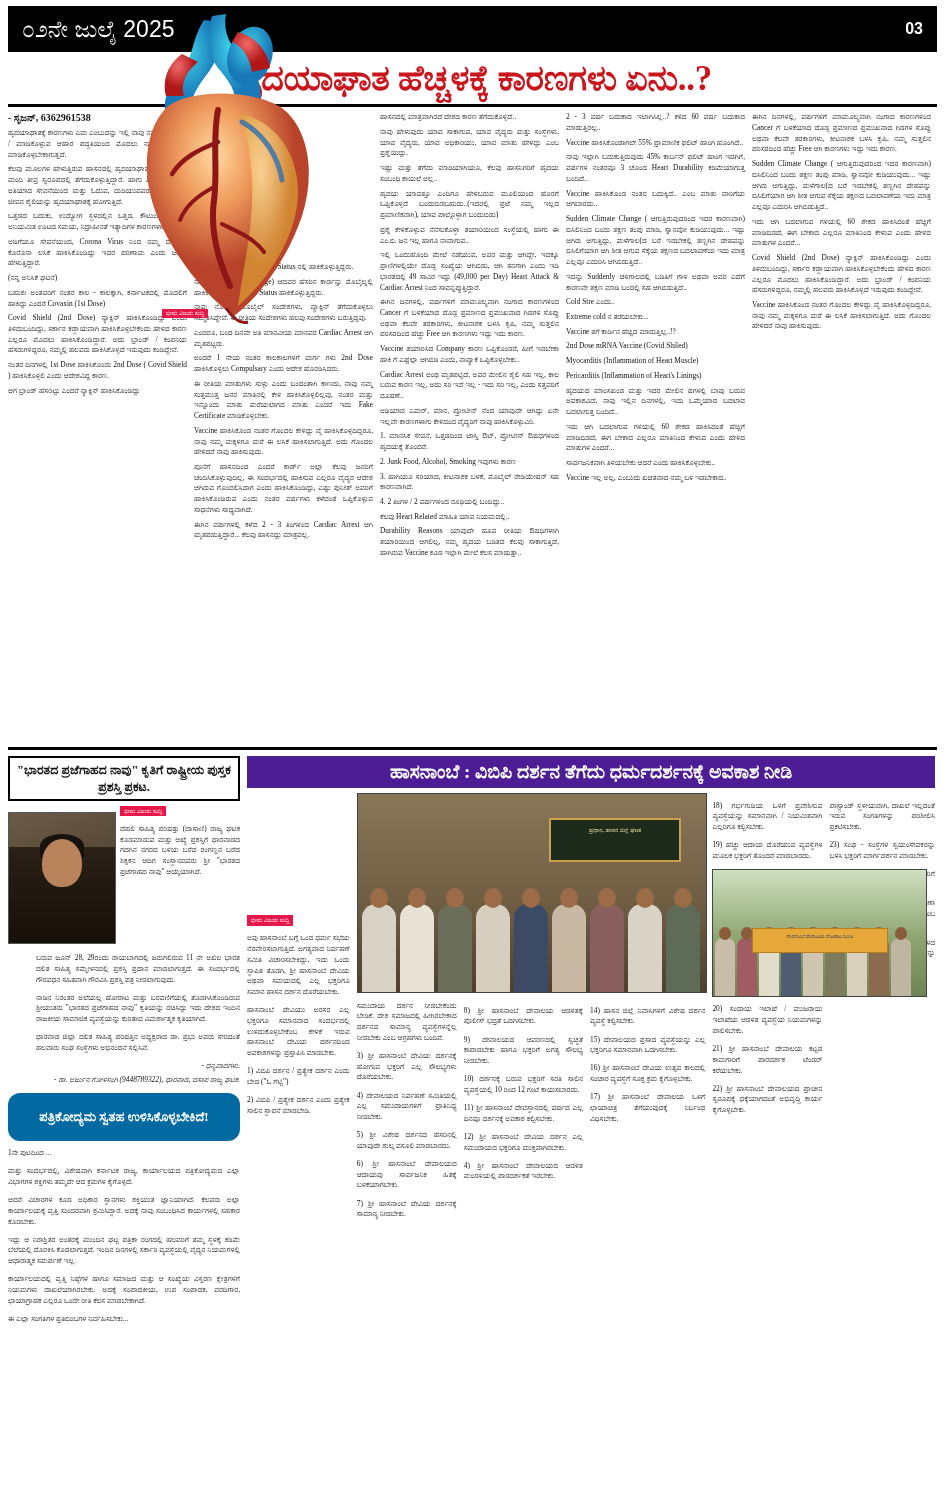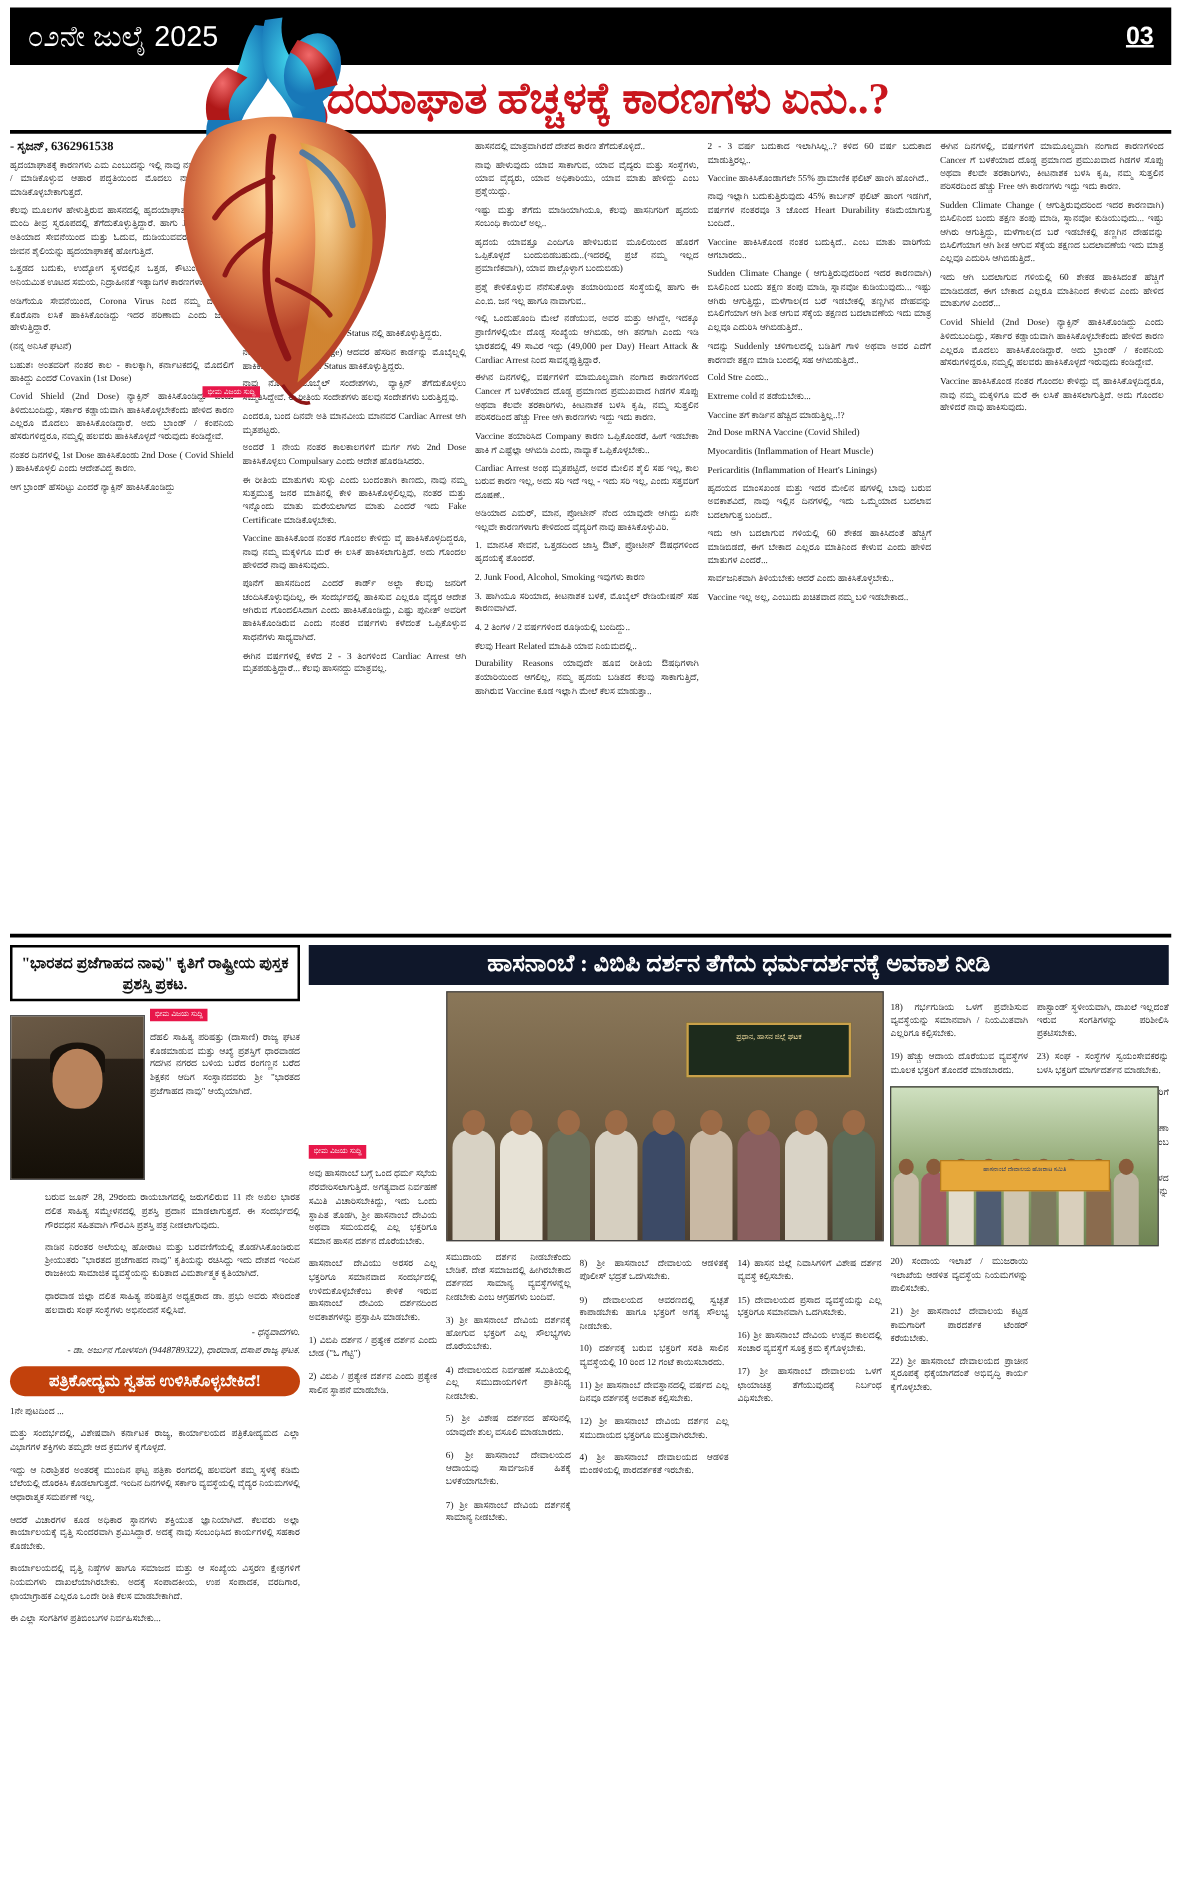--- a/index.html
+++ b/index.html
@@ -23,21 +23,21 @@
   .masthead .logo { font-size:30px; font-weight:bold; letter-spacing:1px; display:flex; align-items:center; gap:6px; }
   .masthead .logo .wheel {
     width:22px; height:22px; border:2px solid #fff; border-radius:50%;
     position:relative; display:inline-block;
   }
   .masthead .logo .wheel:before, .masthead .logo .wheel:after {
     content:""; position:absolute; background:#fff;
   }
   .masthead .logo .wheel:before { left:50%; top:0; width:2px; height:100%; margin-left:-1px; }
   .masthead .logo .wheel:after { top:50%; left:0; height:2px; width:100%; margin-top:-1px; }
-  .masthead .pageno { font-size:20px; font-weight:bold; font-family:"Liberation Sans", sans-serif;text-decoration:underline; }
+  .masthead .pageno { font-size:16px; font-weight:bold; font-family:"Liberation Sans", sans-serif; }
 
   
   .headline {
     text-align:center; font-size:35px; font-weight:bold; color:#c9161d;
     padding:7px 0 5px; line-height:1.15; letter-spacing:-0.3px;
   }
   .rule-thick { border-top:3px solid #000; }
 
   
   .main-article { display:flex; gap:7px; padding-top:5px; height:640px; }
@@ -76,27 +76,27 @@
   .photo-person { position:absolute; left:0; right:0; bottom:0; height:74%;
     background:linear-gradient(180deg,#2a2118,#151008); }
   .photo-face { position:absolute; left:50%; margin-left:-20px; top:20%;
     width:40px; height:48px; border-radius:50% 50% 45% 45%; background:#b9835c; }
   .photo-hair { position:absolute; left:50%; margin-left:-22px; top:16%;
     width:44px; height:24px; border-radius:50% 50% 0 0; background:#18120c; }
   .book-text { font-size:7.4px; line-height:1.45; text-align:justify;padding-left:28px; }
   .sign { text-align:right; font-size:7.4px; font-style:italic; margin-top:3px; }
 
   .press-head {
-    background:#c2410c; color:#fff; font-size:13px; font-weight:bold;
-    text-align:center; padding:4px 2px; margin-top:7px;border-radius:12px;
+    background:#0369a1; color:#fff; font-size:13px; font-weight:bold;
+    text-align:center; padding:16px 2px; margin-top:7px;border-radius:12px;
   }
   .press-text { font-size:7.4px; line-height:1.45; text-align:justify; margin-top:4px; }
 
   .hasan-head {
-    background:#0f172a; color:#fff; font-size:19px; font-weight:bold;
+    background:#4c1d95; color:#fff; font-size:19px; font-weight:bold;
     text-align:center; padding:5px 4px;
   }
   .hasan-body { display:flex; gap:7px; margin-top:5px; }
   .hcol { width:auto; font-size:7.4px; line-height:1.45; text-align:justify; }
   .hcol.c1 { width:105px; }
   .hcol.c2 { width:100px; }
   .hcol.c3 { width:122px; }
   .hcol.c4 { width:118px; }
   .hcol.c5 { width:110px; }
   .hcol.c6 { width:108px; }
@@ -282,22 +282,22 @@
           <p>ಧಾರವಾಡ ಜಿಲ್ಲಾ ದಲಿತ ಸಾಹಿತ್ಯ ಪರಿಷತ್ತಿನ ಅಧ್ಯಕ್ಷರಾದ ಡಾ. ಪ್ರಭು ಅವರು ಸೇರಿದಂತೆ ಹಲವಾರು ಸಂಘ ಸಂಸ್ಥೆಗಳು ಅಭಿನಂದನೆ ಸಲ್ಲಿಸಿವೆ.</p>
           <div class="sign">- ಧನ್ಯವಾದಗಳು.</div>
           <div class="sign">- ಡಾ. ಅರ್ಜುನ ಗೋಳಸಂಗಿ (9448789322), ಧಾರವಾಡ, ದಸಾಪ ರಾಜ್ಯ ಘಟಕ.</div>
         </div>
       </div>
 
       <div class="press-head">ಪತ್ರಿಕೋದ್ಯಮ ಸ್ವತಹ ಉಳಿಸಿಕೊಳ್ಳಬೇಕಿದೆ!</div>
       <div class="press-text">
         <p>1ನೇ ಪುಟದಿಂದ ...</p>
         <p>ಮತ್ತು ಸಂದರ್ಭದಲ್ಲಿ, ವಿಶೇಷವಾಗಿ ಕರ್ನಾಟಕ ರಾಜ್ಯ, ಕಾರ್ಯಾಲಯದ ಪತ್ರಿಕೋದ್ಯಮದ ಎಲ್ಲಾ ವಿಭಾಗಗಳ ಶಕ್ತಿಗಳು ತಮ್ಮದೇ ಆದ ಕ್ರಮಗಳ ಕೈಗೊಳ್ಳದೆ.</p>
+        <p>ಆದರೆ ವಿಚಾರಗಳ ಕೂಡ ಅಧಿಕಾರ ಸ್ಥಾನಗಳು ಶಕ್ತಿಯುತ ಜ್ಞಾನಿಯಾಗಿದೆ. ಕೆಲವರು ಅಲ್ಲಾ ಕಾರ್ಯಾಲಯಕ್ಕೆ ವೃತ್ತಿ ಸುಂದರವಾಗಿ ಶ್ರಮಿಸಿದ್ದಾರೆ. ಅದಕ್ಕೆ ನಾವು ಸಂಬಂಧಿಸಿದ ಕಾರ್ಯಗಳಲ್ಲಿ ಸಹಕಾರ ಕೊಡಬೇಕು.</p>
         <p>ಇದ್ದು ಆ ನಿರಾಶ್ರಿತರ ಅಂತರಕ್ಕೆ ಮುಂದಿನ ಘಟ್ಟ ಪತ್ರಿಕಾ ರಂಗದಲ್ಲಿ ಹಲವರಿಗೆ ತಮ್ಮ ಸ್ಥಳಕ್ಕೆ ಕಡಿಮೆ ಬೆಲೆಯಲ್ಲಿ ದೊರಕಿಸಿ ಕೊಡಲಾಗುತ್ತದೆ. ಇಂದಿನ ದಿನಗಳಲ್ಲಿ ಸರ್ಕಾರಿ ವ್ಯವಸ್ಥೆಯಲ್ಲಿ ವೈದ್ಯರ ನಿಯಮಗಳಲ್ಲಿ ಆಧಾರಾತ್ಮಕ ಸಮರ್ಪಣೆ ಇಲ್ಲ.</p>
-        <p>ಆದರೆ ವಿಚಾರಗಳ ಕೂಡ ಅಧಿಕಾರ ಸ್ಥಾನಗಳು ಶಕ್ತಿಯುತ ಜ್ಞಾನಿಯಾಗಿದೆ. ಕೆಲವರು ಅಲ್ಲಾ ಕಾರ್ಯಾಲಯಕ್ಕೆ ವೃತ್ತಿ ಸುಂದರವಾಗಿ ಶ್ರಮಿಸಿದ್ದಾರೆ. ಅದಕ್ಕೆ ನಾವು ಸಂಬಂಧಿಸಿದ ಕಾರ್ಯಗಳಲ್ಲಿ ಸಹಕಾರ ಕೊಡಬೇಕು.</p>
         <p>ಕಾರ್ಯಾಲಯದಲ್ಲಿ ವೃತ್ತಿ ನಿಷ್ಠೆಗಳ ಹಾಗೂ ಸಮಾಜದ ಮತ್ತು ಆ ಸಂಖ್ಯೆಯ ವಿಸ್ತರಣ ಕ್ಷೇತ್ರಗಳಿಗೆ ನಿಯಮಗಳು ದಾಖಲೆಯಾಗಿರಬೇಕು. ಅದಕ್ಕೆ ಸಂಪಾದಕೀಯ, ಉಪ ಸಂಪಾದಕ, ವರದಿಗಾರ, ಛಾಯಾಗ್ರಾಹಕ ಎಲ್ಲರೂ ಒಂದೇ ರೀತಿ ಕೆಲಸ ಮಾಡಬೇಕಾಗಿದೆ.</p>
         <p>ಈ ಎಲ್ಲಾ ಸಂಗತಿಗಳ ಪ್ರತಿಬಿಂಬಗಳ ನಿರ್ವಹಿಸಬೇಕು...</p>
       </div>
     </div>
 
     <div class="right-block">
       <div class="hasan-head">ಹಾಸನಾಂಬೆ : ವಿಬಿಪಿ ದರ್ಶನ ತೆಗೆದು ಧರ್ಮದರ್ಶನಕ್ಕೆ ಅವಕಾಶ ನೀಡಿ</div>
 
       <div class="hasan-body">
 

